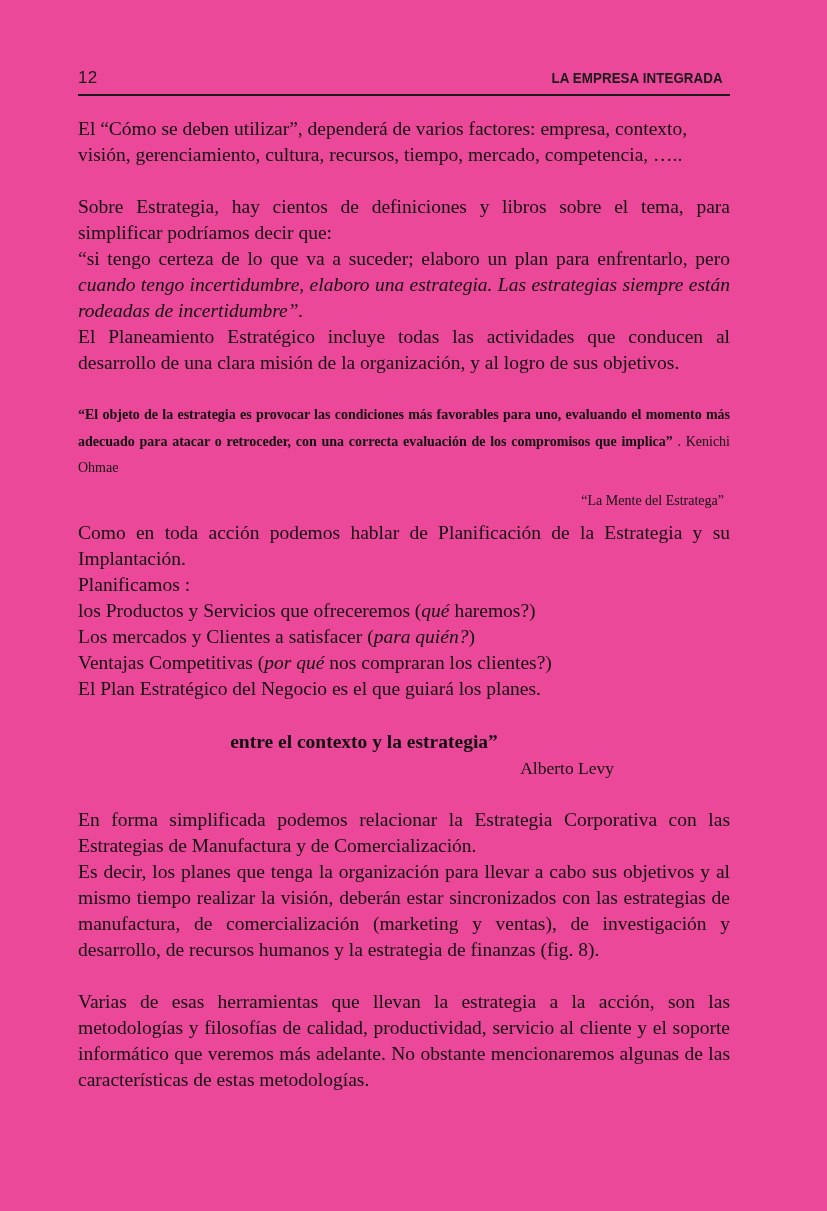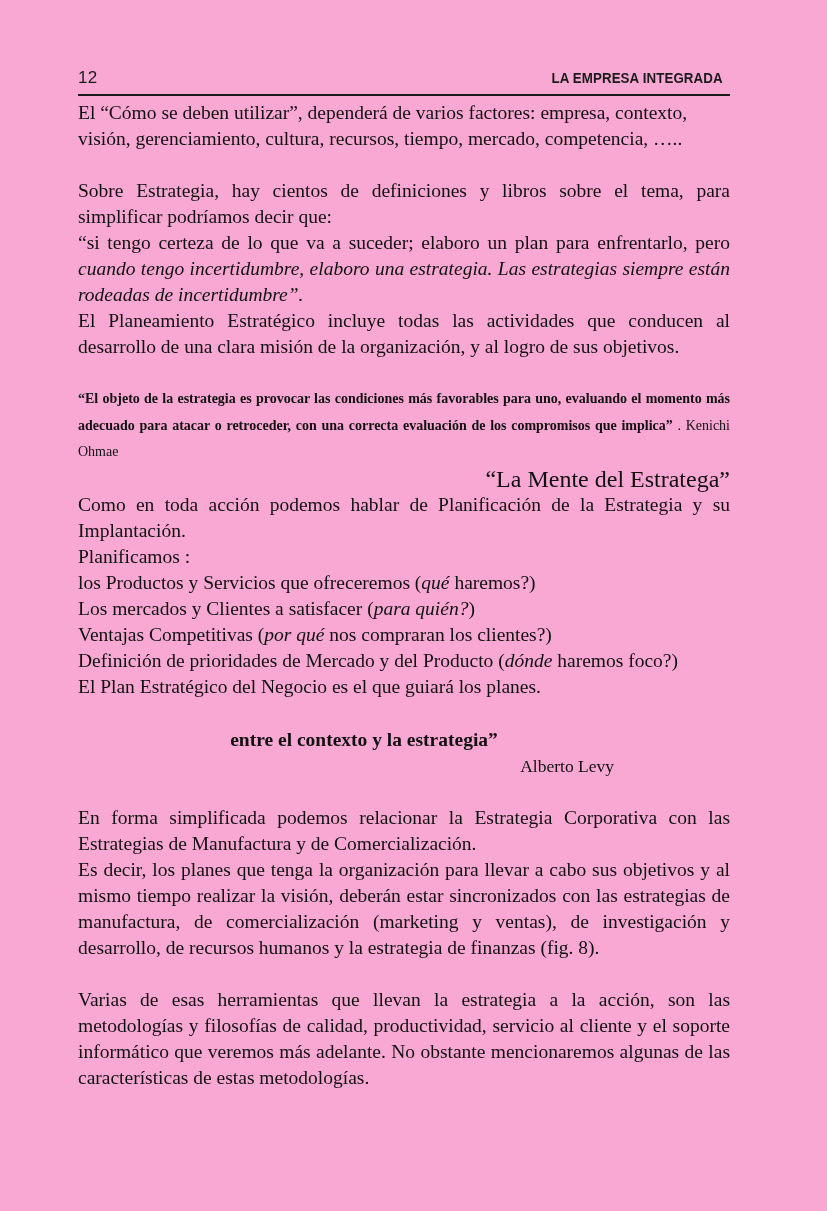--- a/index.html
+++ b/index.html
@@ -16,21 +16,21 @@
     color: #111111;
     overflow: hidden;
   }
 
   .page {
     position: absolute;
     left: 0;
     top: 0;
     width: 827px;
     height: 1211px;
-    background: #f9a8d4;
+    background: #ec4899;
   }
 
   
   .header {
     position: absolute;
     left: 78px;
     top: 68px;
     width: 652px;
     display: flex;
     align-items: baseline;
@@ -53,21 +53,21 @@
     color: #1a1a1a;
     transform: scaleX(0.92);
     transform-origin: right baseline;
     white-space: nowrap;
   }
 
   
   .content {
     position: absolute;
     left: 78px;
-    top: 100px;
+    top: 116px;
     width: 652px;
   }
 
   p.para {
     margin: 0;
     font-size: 19.5px;
     line-height: 26px;
     text-align: justify;
     text-justify: inter-word;
     hyphens: manual;
@@ -85,22 +85,22 @@
     margin: 0;
     font-size: 14px;
     line-height: 26.5px;
     font-weight: bold;
     text-align: justify;
   }
   .quote-bold .plain {
     font-weight: normal;
   }
   .quote-source-right {
-    margin: 0;
-    font-size: 24px;
+    margin: 6px;
+    font-size: 14px;
     line-height: 26.5px;
     text-align: right;
   }
 
   
   .pull-quote {
     width: 500px;
     margin: 0 0 0 36px;
     text-align: center;
     font-weight: bold;
@@ -154,21 +154,20 @@
     <p class="para">Como en toda acción podemos hablar de Planificación de la Estrategia y su Implantación.</p>
 
     <p class="list-line">Planificamos :</p>
 
     <p class="list-line"><span>los Productos y Servicios que ofreceremos (</span><em>qué</em><span> haremos?)</span></p>
 
     <p class="list-line"><span>Los mercados y Clientes a satisfacer (</span><em>para quién?</em><span>)</span></p>
 
     <p class="list-line"><span>Ventajas Competitivas (</span><em>por qué</em><span> nos compraran los clientes?)</span></p>
 
-    <p class="list-line"><span>Definición de prioridades de Mercado y del Producto (</span><em>dónde</em><span> haremos foco?)</span></p>
 
     <p class="list-line">El Plan Estratégico del Negocio  es el que guiará los planes.</p>
 
     <div class="gap"></div>
 
     <p class="pull-quote">entre el contexto y la estrategia”</p>
     <p class="pull-attrib">Alberto Levy</p>
 
     <div class="gap"></div>
 

